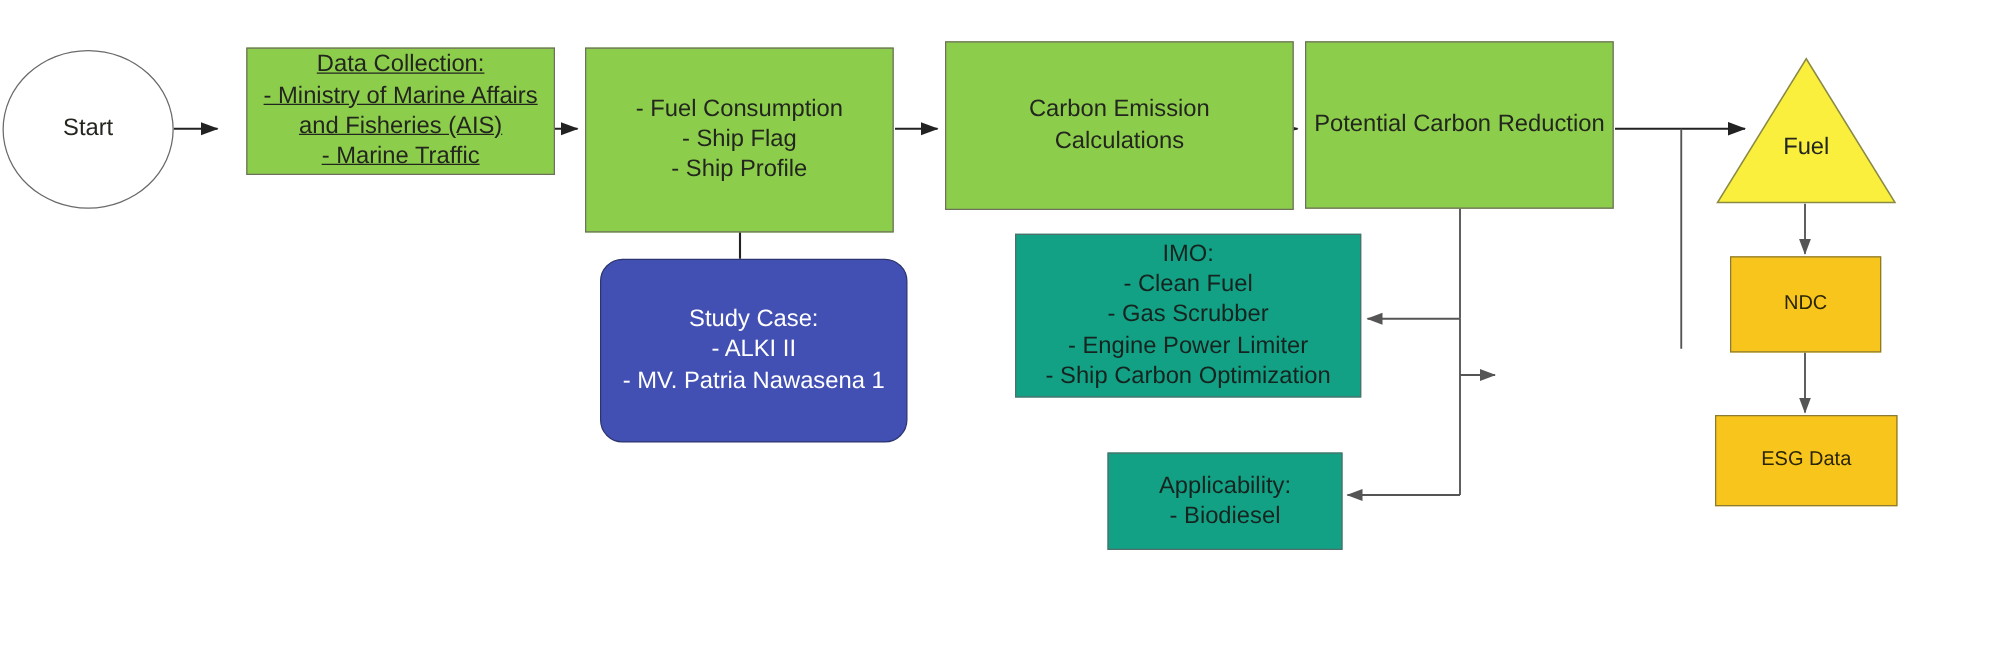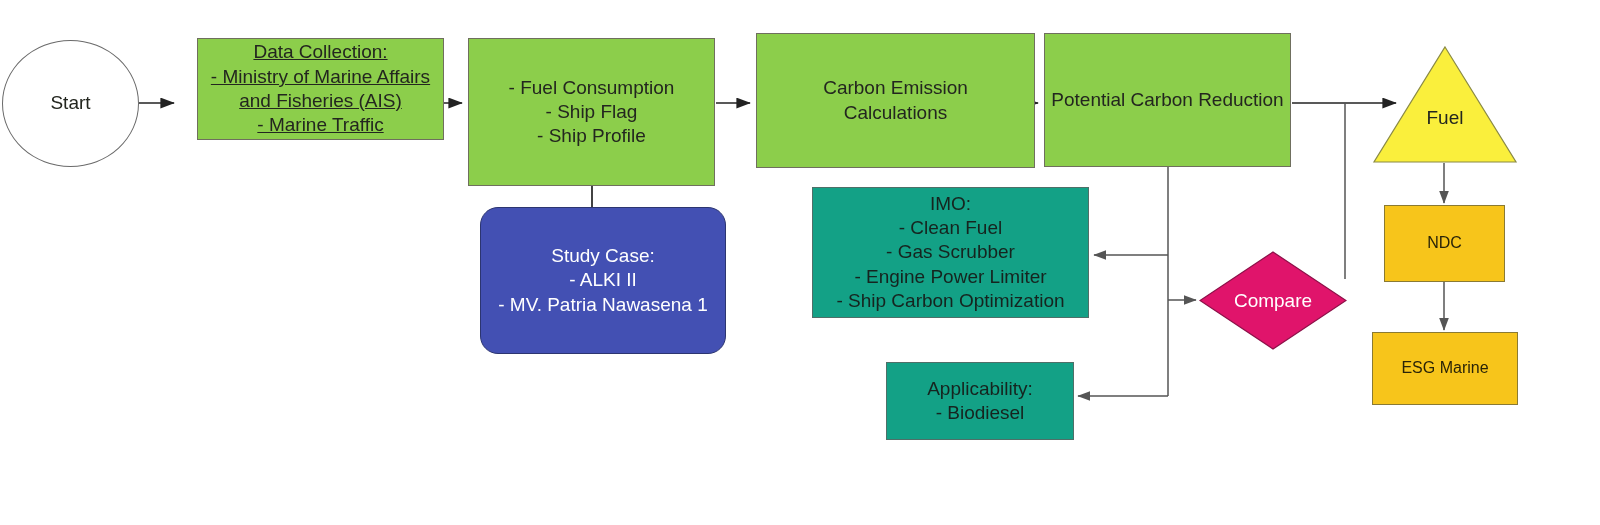--- a/index.html
+++ b/index.html
@@ -174,35 +174,29 @@
 - Gas Scrubber
 - Engine Power Limiter
 - Ship Carbon Optimization</span>
   </div>
 
   <div class="node teal" style="left:886px; top:362px; width:188px; height:78px;">
     <span class="label">Applicability:
 - Biodiesel</span>
   </div>
 
-  <div class="shape-wrap" style="left:1199px; top:251px; width:148px; height:99px;">
-    <svg width="148" height="99" viewBox="0 0 148 99" xmlns="http://www.w3.org/2000/svg">
-      <polygon points="74,1 147,49.5 74,98 1,49.5" fill="#E0146B" stroke="#8c1048" stroke-width="1.2"></polygon>
-    </svg>
-    <span class="shape-label dia-label">Compare</span>
-  </div>
 
   <div class="shape-wrap" style="left:1372px; top:45px; width:146px; height:119px;">
     <svg width="146" height="119" viewBox="0 0 146 119" xmlns="http://www.w3.org/2000/svg">
       <polygon points="73,2 144,117 2,117" fill="#FAEF3C" stroke="#8a8a45" stroke-width="1.2"></polygon>
     </svg>
     <span class="shape-label tri-label" style="margin-top:26px;">Fuel</span>
   </div>
 
   <div class="node gold" style="left:1384px; top:205px; width:121px; height:77px;">
     <span class="label">NDC</span>
   </div>
 
   <div class="node gold" style="left:1372px; top:332px; width:146px; height:73px;">
-    <span class="label">ESG Marine</span>
+    <span class="label">ESG Data</span>
   </div>
 
 </div>
 
 </body></html>

